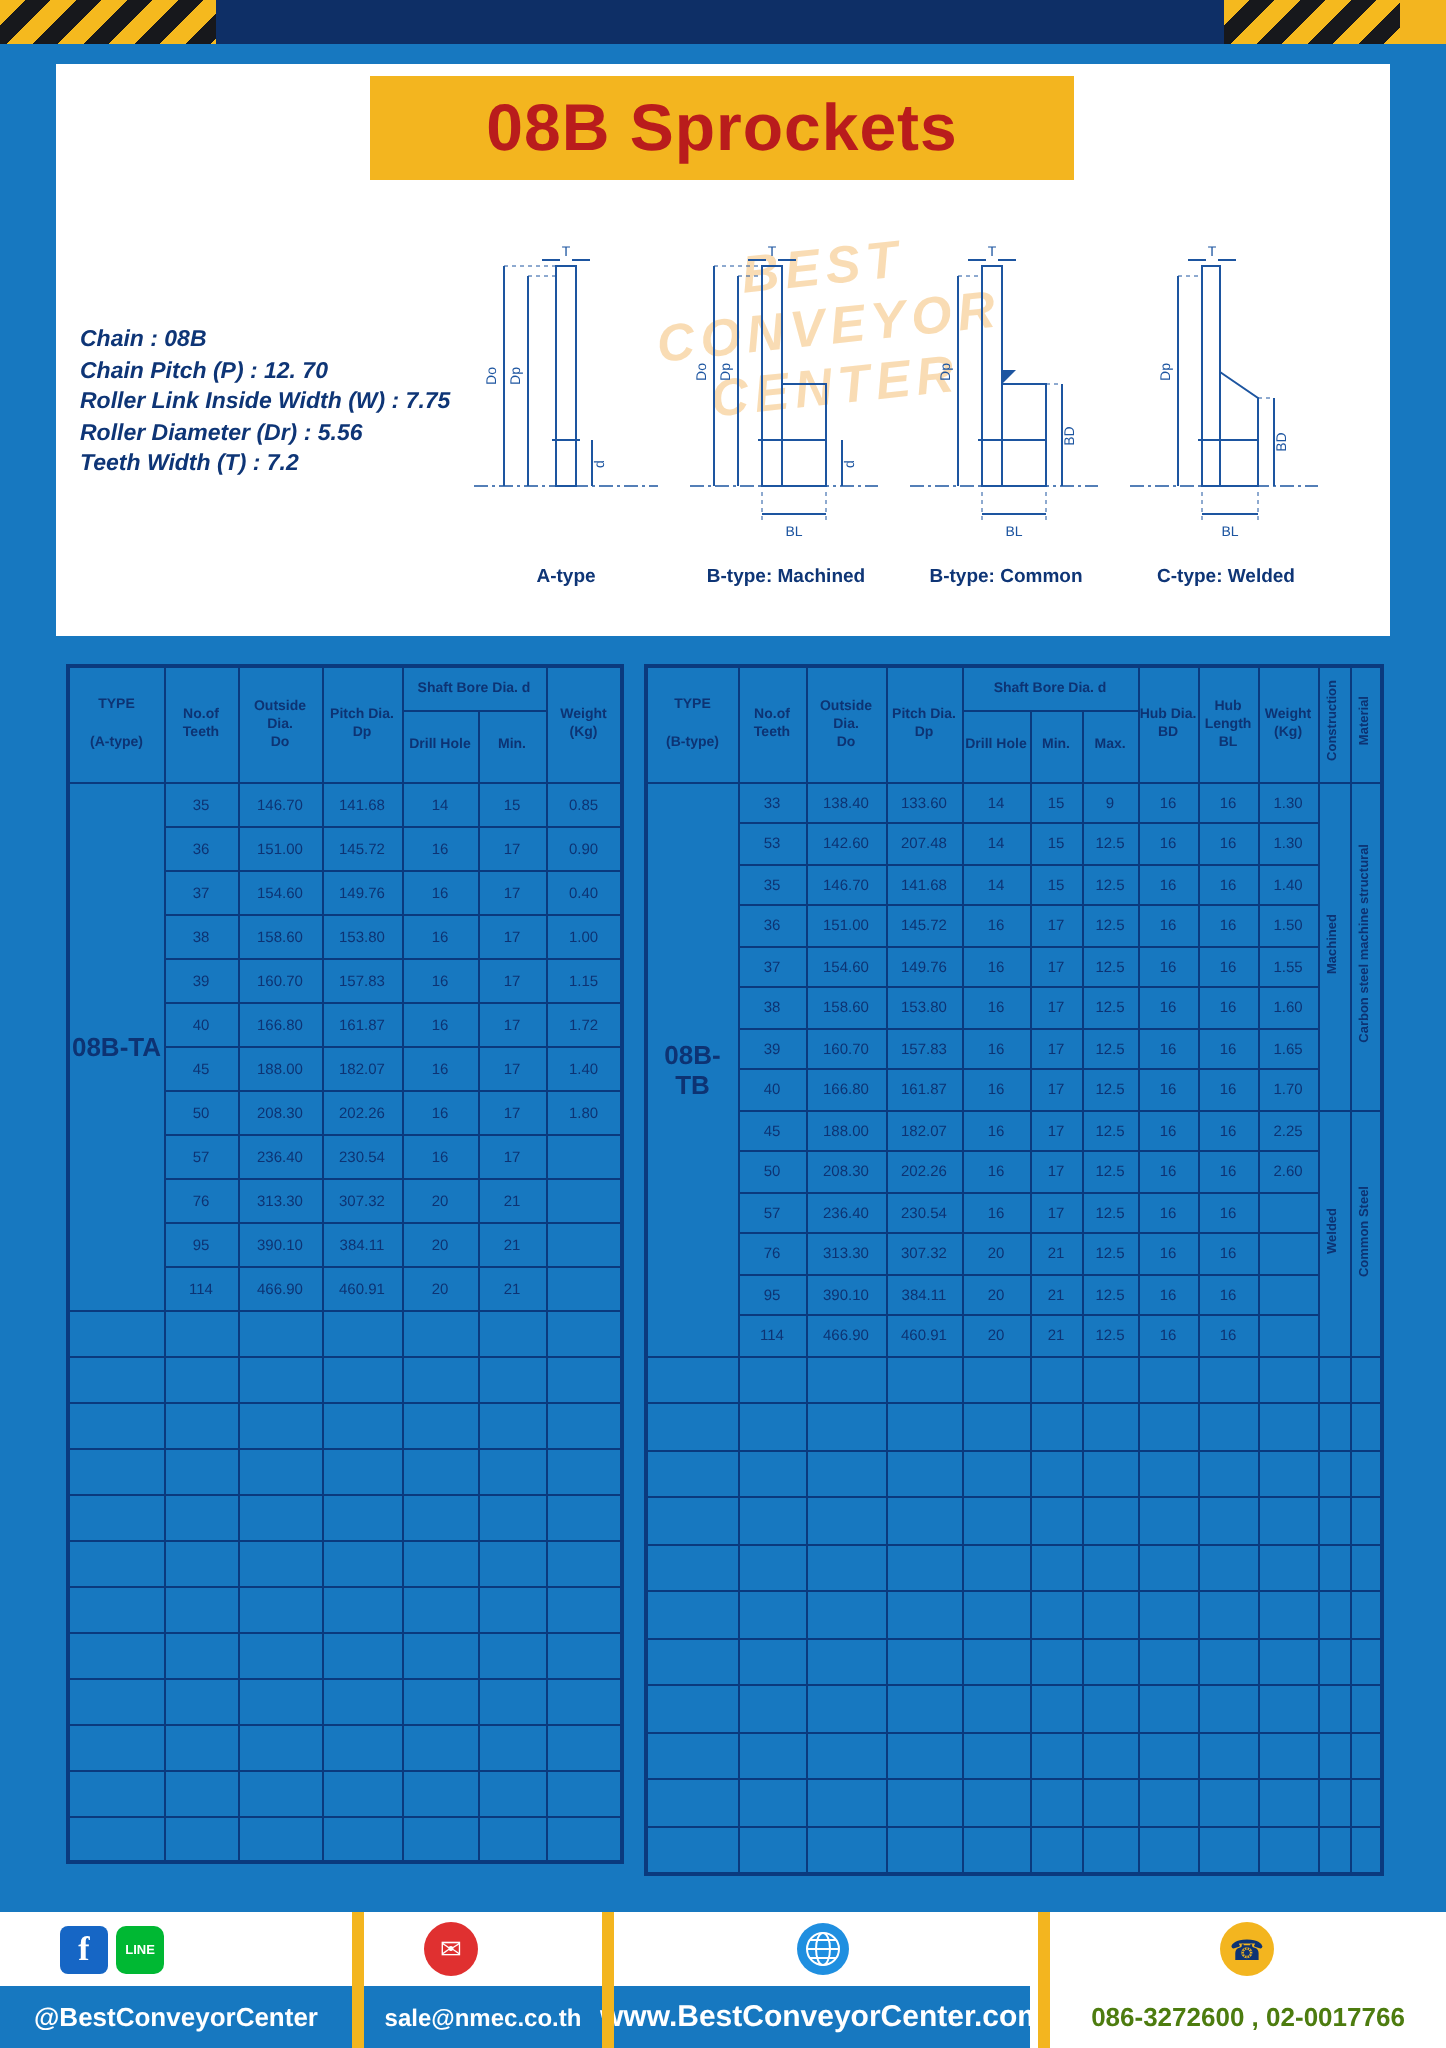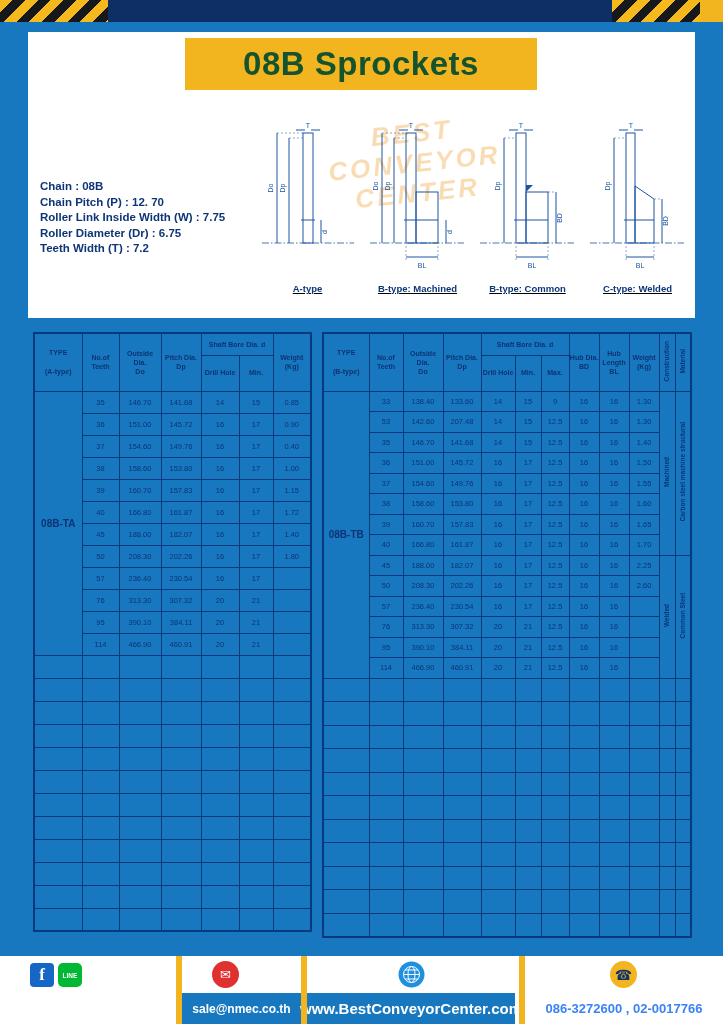--- a/index.html
+++ b/index.html
@@ -10,26 +10,26 @@
   
   .topbar{position:absolute;left:0;top:0;width:723px;height:22px;background:#0e2f66;}
   .stripe{position:absolute;top:0;height:22px;background:repeating-linear-gradient(135deg,#f5b91e 0 9px,#17181c 9px 18px);}
   .stripe-l{left:0;width:108px;}
   .stripe-r{left:612px;width:88px;}
   .corner-y{position:absolute;top:0;left:700px;width:23px;height:22px;background:#f3b51f;}
 
   
   .panel{position:absolute;left:28px;top:32px;width:667px;height:286px;background:#ffffff;}
   .banner{position:absolute;left:157px;top:6px;width:352px;height:52px;background:#f3b51f;display:flex;align-items:center;justify-content:center;}
-  .banner span{font-size:33px;font-weight:bold;color:#14532d;letter-spacing:.5px;}
-  .specs{position:absolute;left:12px;top:148px;width:225px;}
+  .banner span{font-size:33px;font-weight:bold;color:#b91c1c;letter-spacing:.5px;}
+  .specs{position:absolute;left:12px;top:132px;width:225px;font-style:italic;}
   .specs div{font-size:11.5px;font-weight:bold;color:#0e3576;margin-bottom:3.5px;white-space:nowrap;}
   .watermark{position:absolute;left:300px;top:86px;transform:rotate(-6deg);opacity:.38;pointer-events:none;text-align:center;}
   .watermark div{font-size:26px;font-weight:bold;font-style:italic;color:#f0a63c;line-height:30px;letter-spacing:3px;}
-  .drawings{position:absolute;left:220px;top:88px;width:449px;height:186px;display:flex;justify-content:center;text-decoration:underline;}
+  .drawings{position:absolute;left:200px;top:88px;width:449px;height:186px;display:flex;justify-content:flex-start;}
   .drawing{width:110px;display:flex;flex-direction:column;align-items:center;}
   .drawing svg line,.drawing svg rect,.drawing svg path{stroke:#1d55a0;stroke-width:1;fill:none;}
   .drawing svg .ext{stroke-width:.5;stroke-dasharray:2 2;}
   .drawing svg .axis{stroke-dasharray:7 2 1.5 2;stroke-width:.8;}
   .drawing svg path.weld{fill:#1d55a0;stroke:none;}
   .drawing svg text{fill:#1d55a0;stroke:none;font-size:7px;font-family:"Liberation Sans",sans-serif;}
   .cap{font-size:9.5px;font-weight:bold;color:#0e3576;margin-top:3px;white-space:nowrap;}
 
   
   table{position:absolute;top:332px;border-collapse:collapse;table-layout:fixed;border:2px solid #0a3a7e;}
@@ -37,32 +37,32 @@
   #table-b{left:322px;width:368px;}
   th,td{border:1px solid #0a3a7e;color:#0d3373;text-align:center;vertical-align:middle;padding:0;overflow:hidden;}
   th{font-size:7px;font-weight:bold;line-height:1.3;}
   td{font-size:7.5px;}
   thead tr:first-child{height:22px;}
   thead tr:nth-child(2){height:36px;}
   tr.drow{height:22px;}
   #table-b tr.drow{height:20.5px;}
   tr.erow{height:23px;}
   #table-b tr.erow{height:23.5px;}
-  .typeval{font-size:10px;font-weight:bold;}
+  .typeval{font-size:13px;font-weight:bold;}
   .type-h div:first-child{margin-bottom:10px;}
   .vtext{writing-mode:vertical-rl;transform:rotate(180deg);display:inline-block;font-size:6.5px;font-weight:bold;white-space:nowrap;line-height:1;}
 
   
   .footer{position:absolute;left:0;top:956px;width:723px;height:68px;background:#ffffff;}
   .f-bar{position:absolute;left:0;top:37px;width:723px;height:31px;}
   .f-sec{position:absolute;top:0;height:31px;display:flex;align-items:center;justify-content:center;font-weight:bold;color:#ffffff;}
   .s1{left:0;width:176px;background:#1778c0;font-size:13px;}
   .s2{left:182px;width:119px;background:#1778c0;font-size:12px;}
   .s3{left:307px;width:208px;background:#1778c0;font-size:15px;}
-  .s4{left:525px;width:198px;background:#ffffff;color:#3b82f6;font-size:13px;}
+  .s4{left:525px;width:198px;background:#ffffff;color:#4d7c0f;font-size:13px;}
   .f-sep{position:absolute;top:0;width:6px;height:68px;background:#f3b51f;}
   .f-icons{position:absolute;left:0;top:0;width:723px;height:37px;}
   .icon{position:absolute;display:flex;align-items:center;justify-content:center;}
   .fb{left:30px;top:7px;width:24px;height:24px;background:#1666c5;border-radius:4px;color:#fff;font-size:17px;font-weight:bold;font-family:"Liberation Serif",serif;}
   .lineic{left:58px;top:7px;width:24px;height:24px;background:#00b833;border-radius:5px;color:#fff;font-size:6.5px;font-weight:bold;}
   .mail{left:212px;top:5px;width:27px;height:27px;background:#e03030;border-radius:50%;color:#fff;font-size:13px;}
   .globe{left:398px;top:5px;width:27px;height:27px;}
   .phone{left:610px;top:5px;width:27px;height:27px;background:#f3b51f;border-radius:50%;color:#0d3373;font-size:14px;}
 </style>
 </head>
@@ -84,21 +84,21 @@
     <div class="watermark">
       <div>BEST</div>
       <div>CONVEYOR</div>
       <div>CENTER</div>
     </div>
 
     <div class="specs">
       <div>Chain  : 08B</div>
       <div>Chain Pitch (P)  :  12. 70</div>
       <div>Roller Link Inside Width (W) :  7.75</div>
-      <div>Roller Diameter (Dr) : 6.75</div>
+      <div>Roller Diameter (Dr) : 5.56</div>
       <div>Teeth Width (T) :  7.2</div>
     </div>
 
     <div class="drawings">
 
       <div class="drawing">
         <svg width="100" height="160" viewBox="0 0 100 160">
           <defs>
             <pattern id="hatch" width="4" height="4" patternUnits="userSpaceOnUse" patternTransform="rotate(45)">
               <line x1="0" y1="0" x2="0" y2="4" stroke="#1d55a0" stroke-width="0.5"></line>
@@ -847,20 +847,21 @@
             <ellipse cx="13.5" cy="13.5" rx="3.5" ry="8"></ellipse>
             <line x1="5.5" y1="13.5" x2="21.5" y2="13.5"></line>
             <line x1="7" y1="9" x2="20" y2="9"></line>
             <line x1="7" y1="18" x2="20" y2="18"></line>
           </g>
         </svg>
       </span>
       <span class="icon phone">☎</span>
     </div>
     <div class="f-bar">
+      <div class="f-sec s1">@BestConveyorCenter</div>
       <div class="f-sec s2">sale@nmec.co.th</div>
       <div class="f-sec s3">www.BestConveyorCenter.com</div>
       <div class="f-sec s4">086-3272600 , 02-0017766</div>
     </div>
     <div class="f-sep" style="left:176px"></div>
     <div class="f-sep" style="left:301px"></div>
     <div class="f-sep" style="left:519px"></div>
   </div>
 
 </div>

